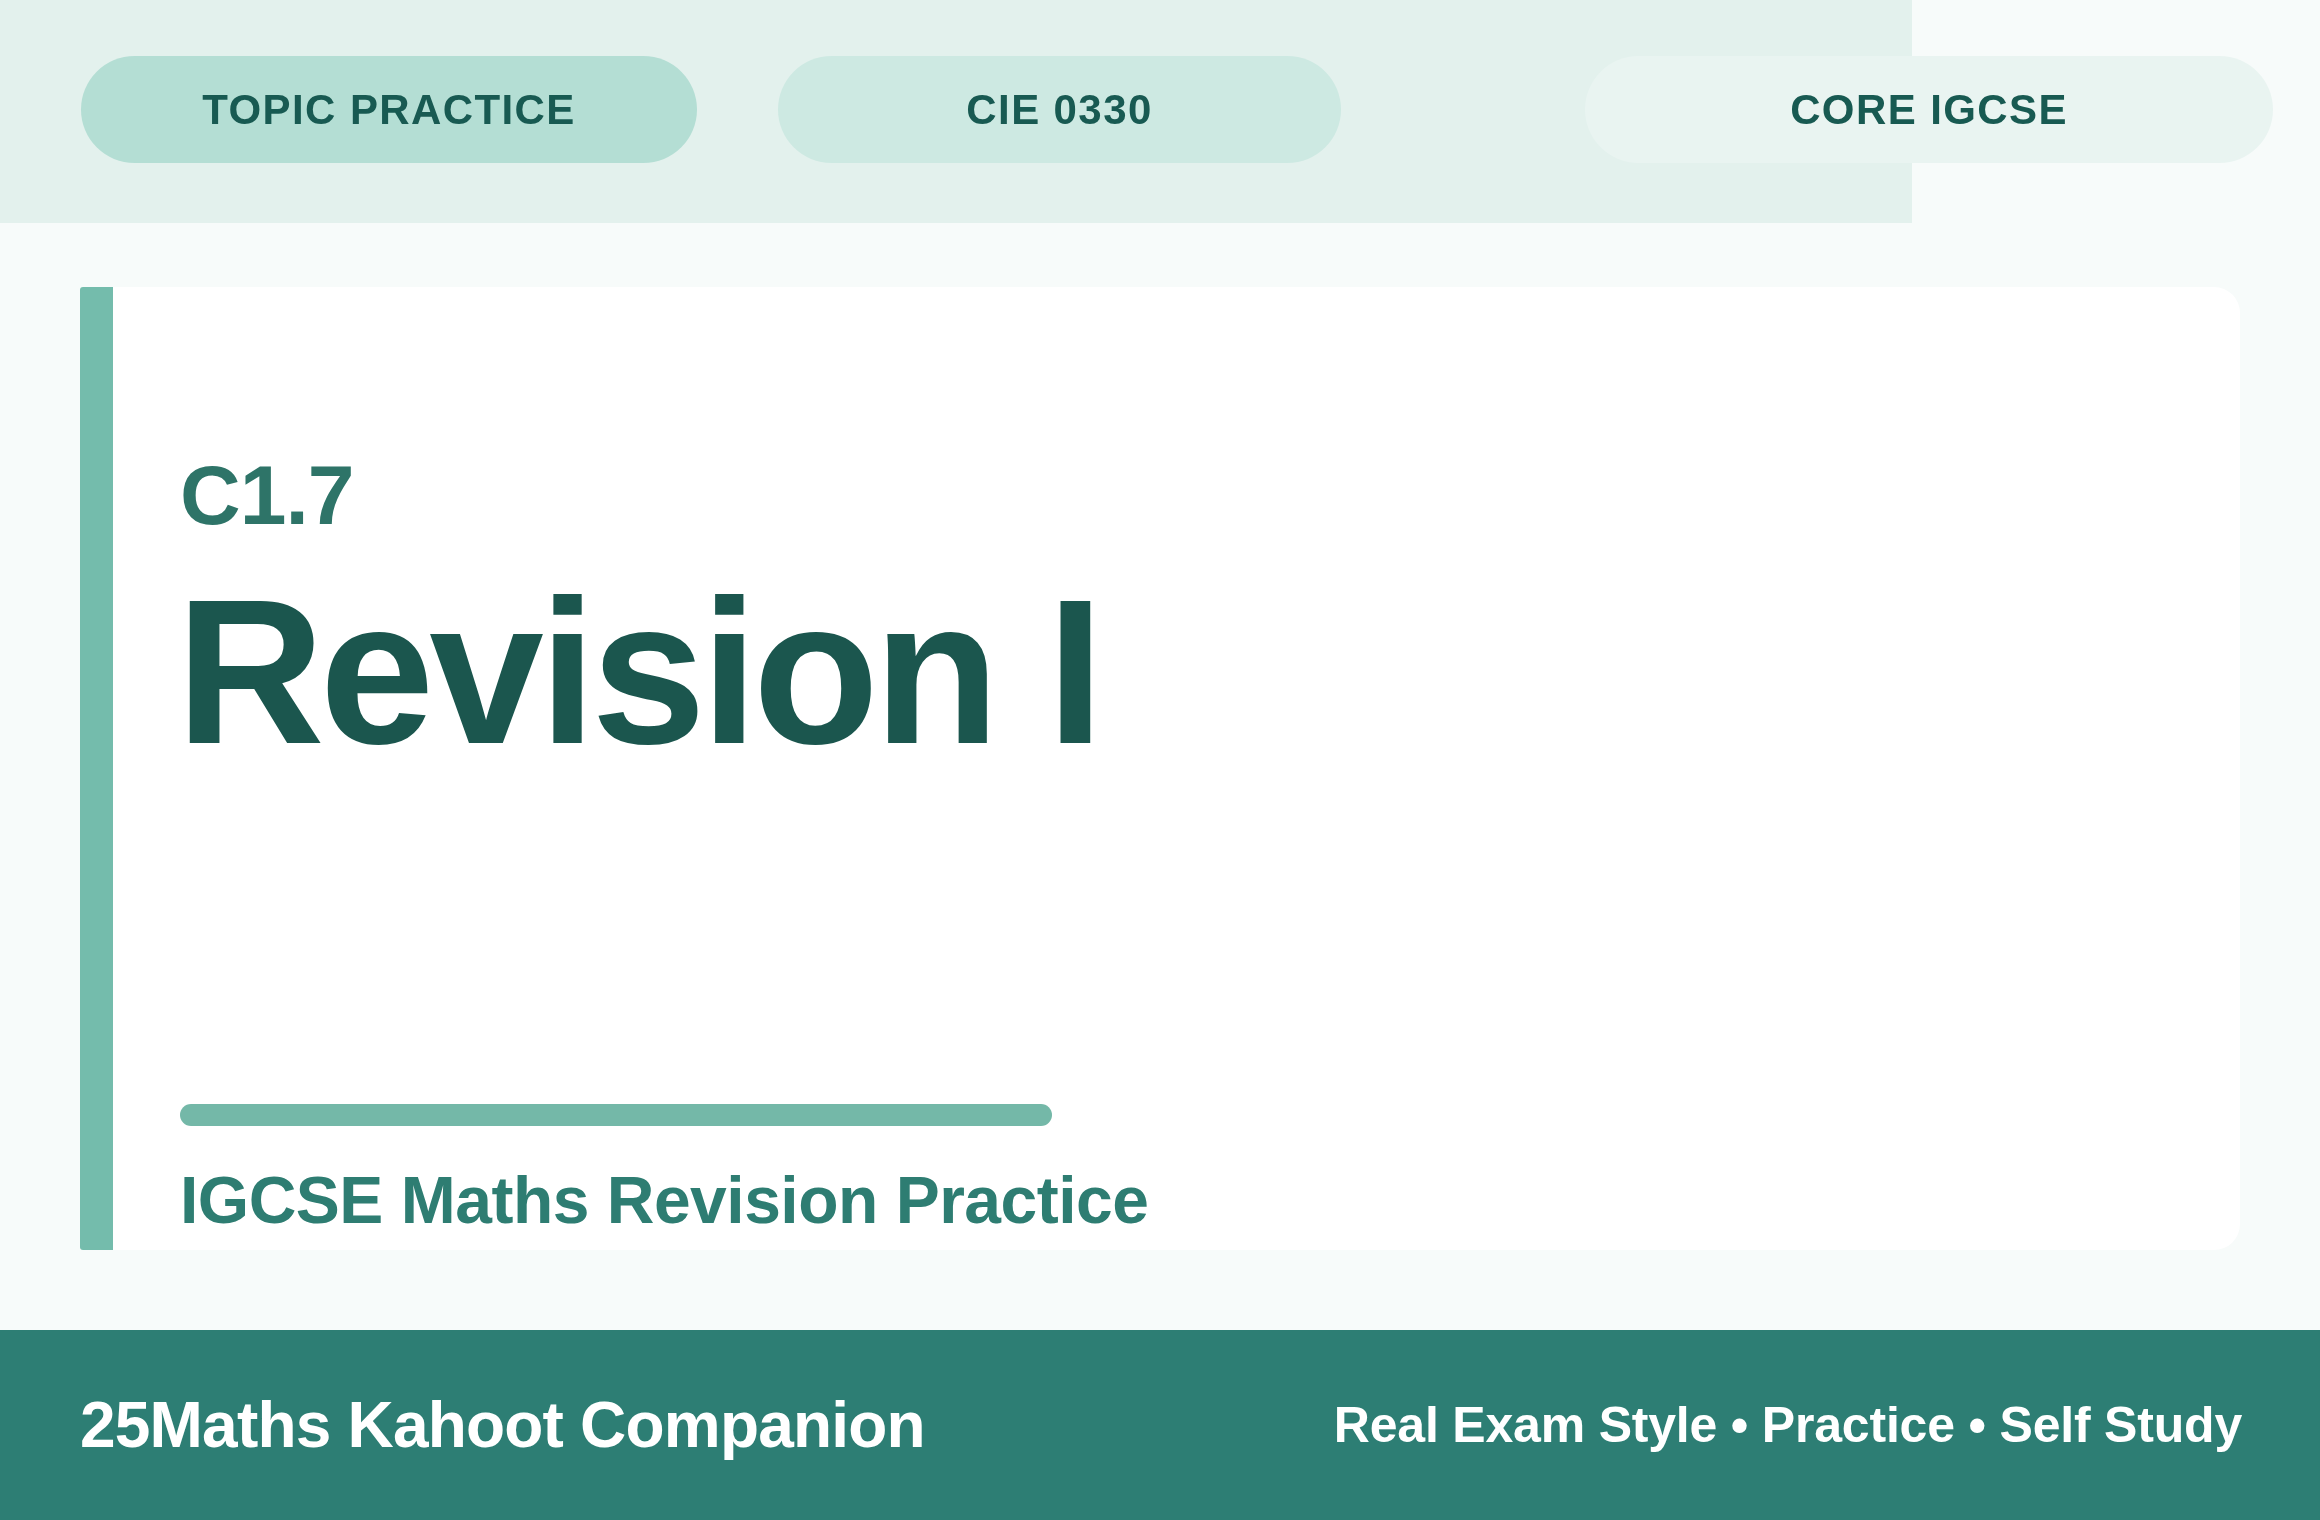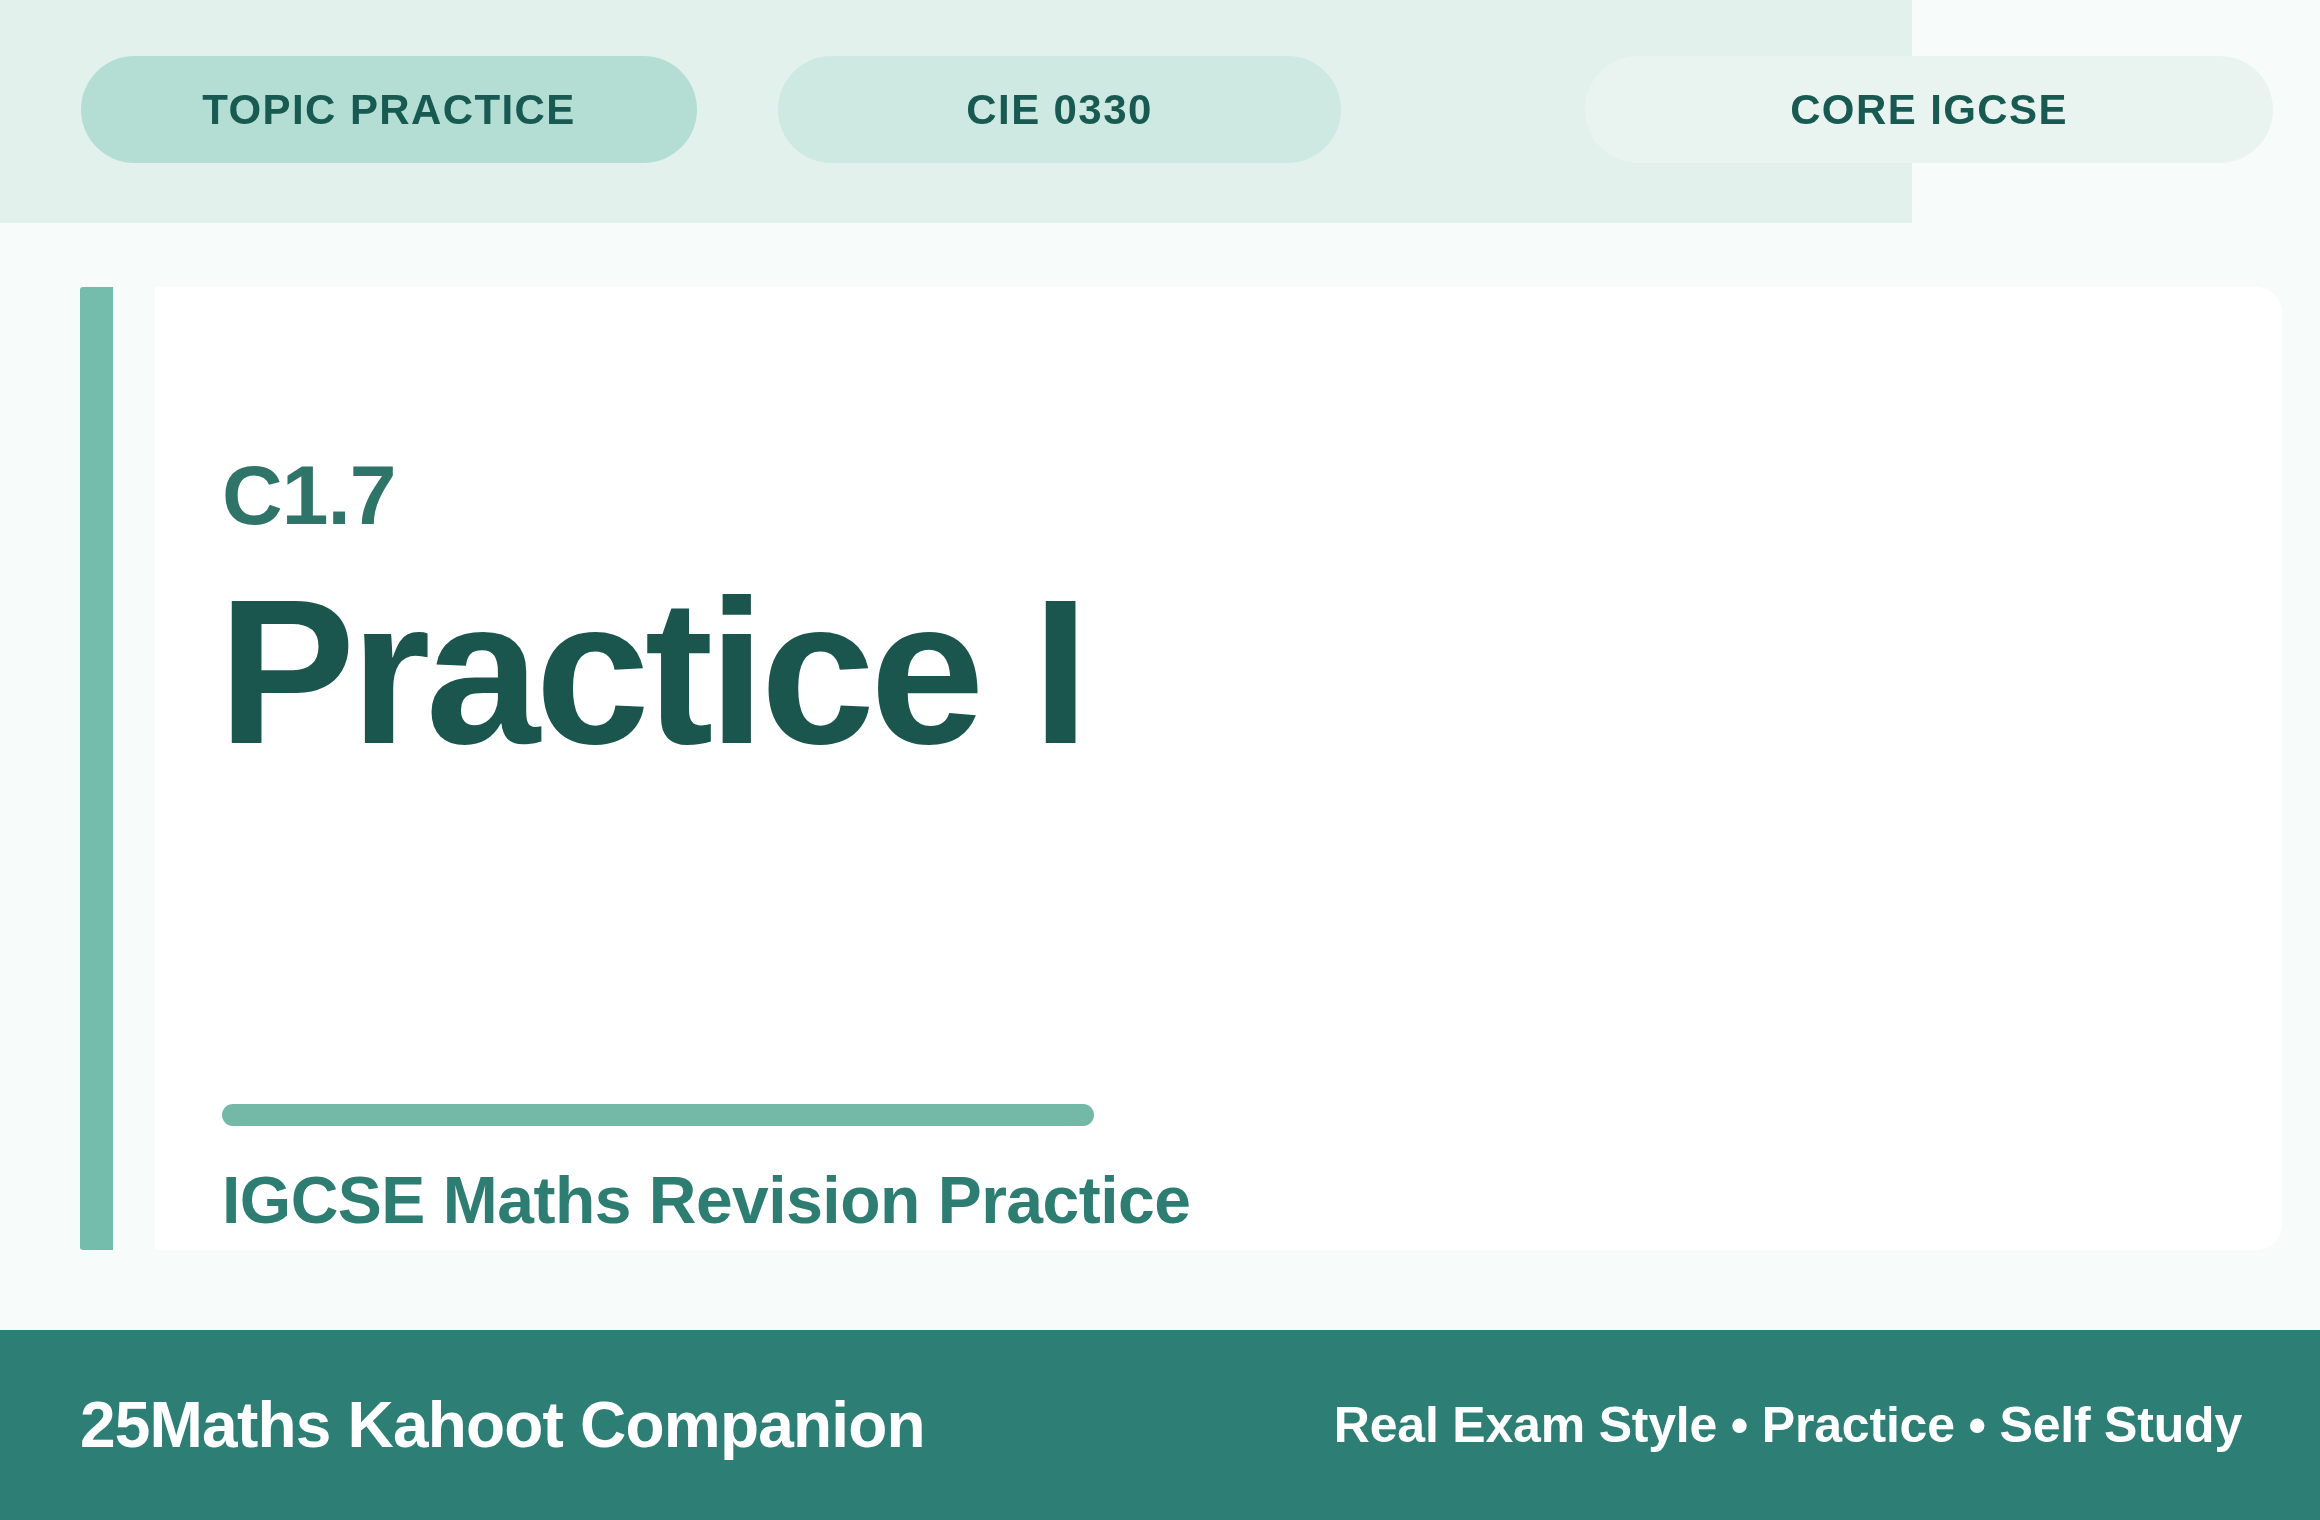--- a/index.html
+++ b/index.html
@@ -84,21 +84,20 @@
   }
   .card {
     position: absolute;
     left: 33px;
     top: 0;
     width: 2127px;
     height: 963px;
     background: #ffffff;
     border-radius: 0 26px 26px 0;
     box-sizing: border-box;
-    margin-left: 42px;
   }
 
   .card-inner {
     position: absolute;
     left: 67px;
     top: 0;
     right: 60px;
     bottom: 0;
   }
 
@@ -197,21 +196,21 @@
     <span>CORE IGCSE</span>
   </div>
 </div>
 
 <div class="stage">
   <div class="card-wrap">
     <div class="card-accent"></div>
     <div class="card">
       <div class="card-inner">
         <div class="code-label">C1.7</div>
-        <div class="main-title">Practice I</div>
+        <div class="main-title">Revision I</div>
         <div class="divider"></div>
         <div class="subtitle">IGCSE Maths Revision Practice</div>
       </div>
     </div>
   </div>
 </div>
 
 <div class="footer-band">
   <div class="footer-brand">25Maths Kahoot Companion</div>
   <div class="footer-tagline">Real Exam Style • Practice • Self Study</div>

